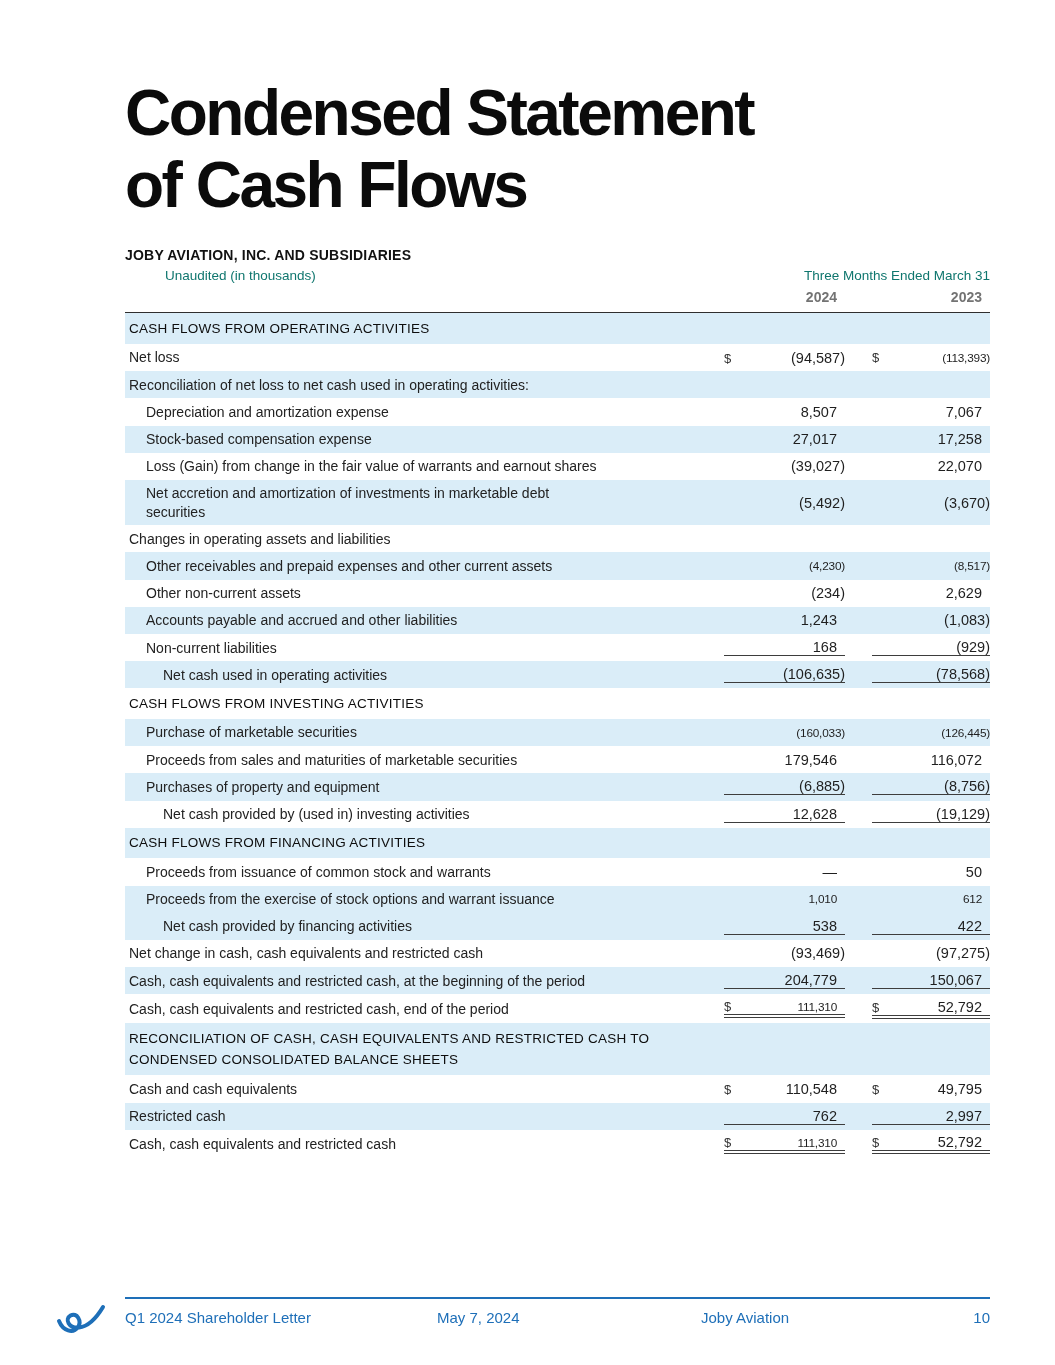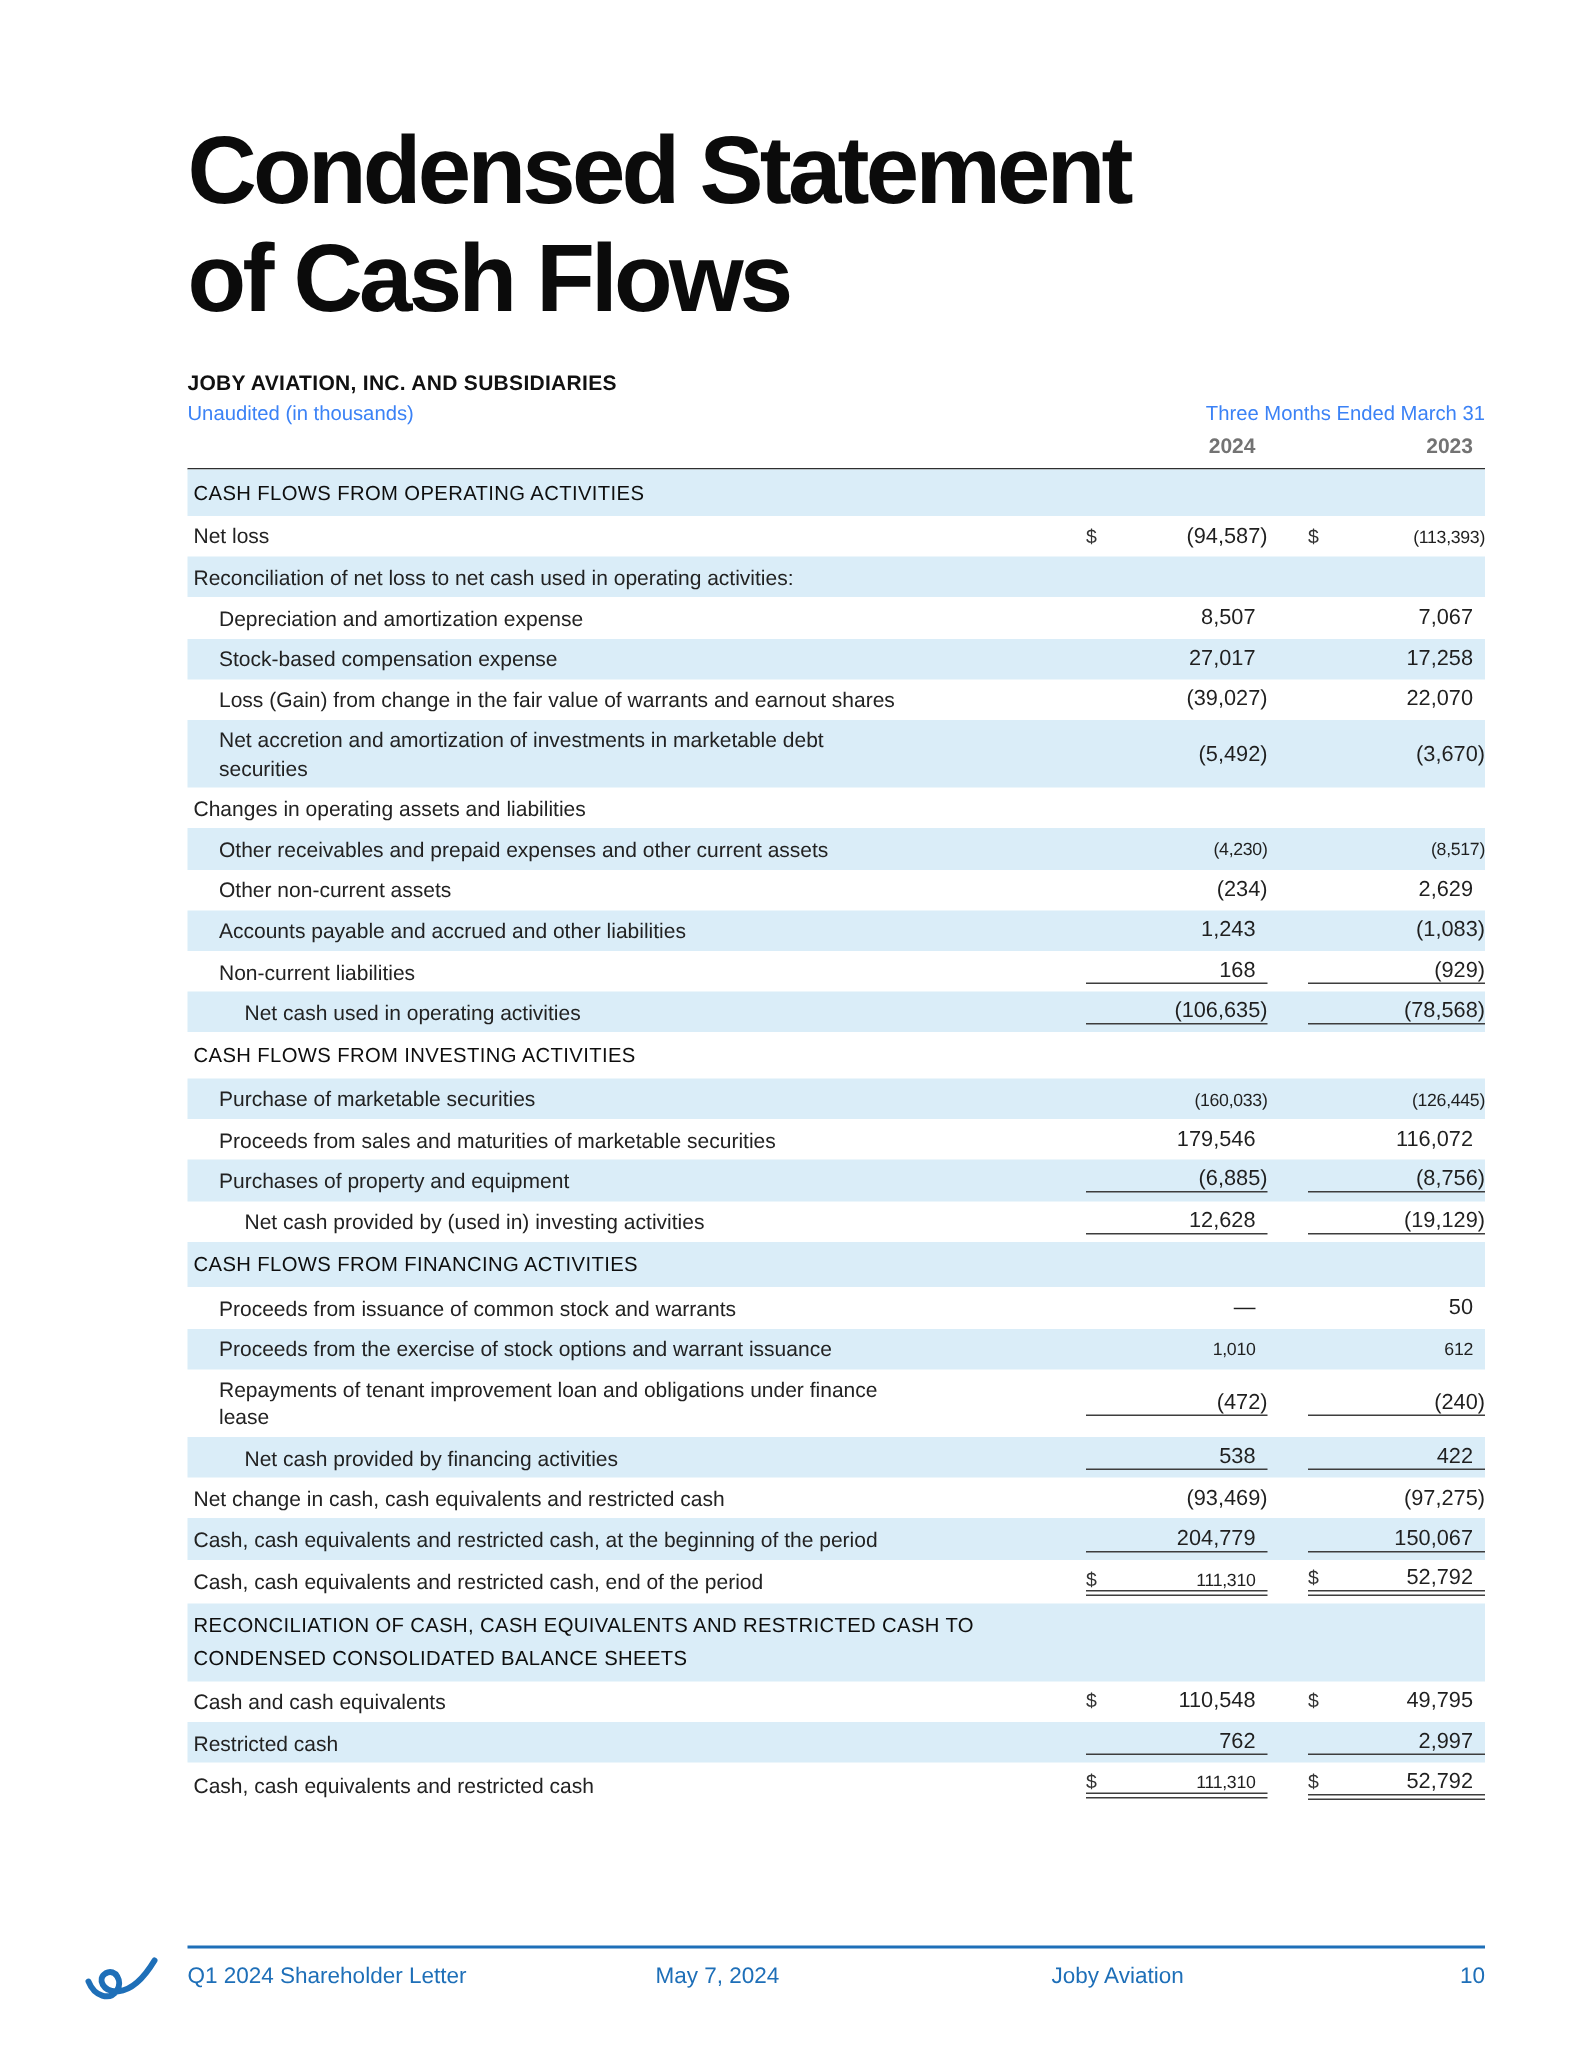--- a/index.html
+++ b/index.html
@@ -32,21 +32,22 @@
     font-weight:700;
     letter-spacing:0.2px;
     color:#111;
   }
   .sub-row{
     margin-top:5px;
     display:flex;
     justify-content:space-between;
     align-items:flex-end;
     font-size:13.5px;
-    color:#3b82f6;
+    color:#0f766e;
+    margin-left:40px;
   }
   .col-header-row{
     display:flex;
     align-items:flex-end;
     padding:6px 0 7px 0;
   }
   .col-header-row .spacer{flex:1;}
   .col-head{
     font-size:14px;font-weight:700;color:#737373;
     text-align:right;
@@ -389,33 +390,20 @@
           <div class="vg vg1">
             <span class="dollar"></span>
             <span class="val small">1,010</span>
           </div>
           <div class="colgap"></div>
           <div class="vg vg2">
             <span class="dollar"></span>
             <span class="val small">612</span>
           </div>
         </div>
-        <div class="row">
-          <div class="label ind1">Repayments of tenant improvement loan and obligations under finance
-lease</div>
-          <div class="vg vg1 rule-single">
-            <span class="dollar"></span>
-            <span class="val neg">(472)</span>
-          </div>
-          <div class="colgap"></div>
-          <div class="vg vg2 rule-single">
-            <span class="dollar"></span>
-            <span class="val neg">(240)</span>
-          </div>
-        </div>
         <div class="row hl">
           <div class="label ind2">Net cash provided by financing activities</div>
           <div class="vg vg1 rule-single">
             <span class="dollar"></span>
             <span class="val">538</span>
           </div>
           <div class="colgap"></div>
           <div class="vg vg2 rule-single">
             <span class="dollar"></span>
             <span class="val">422</span>

